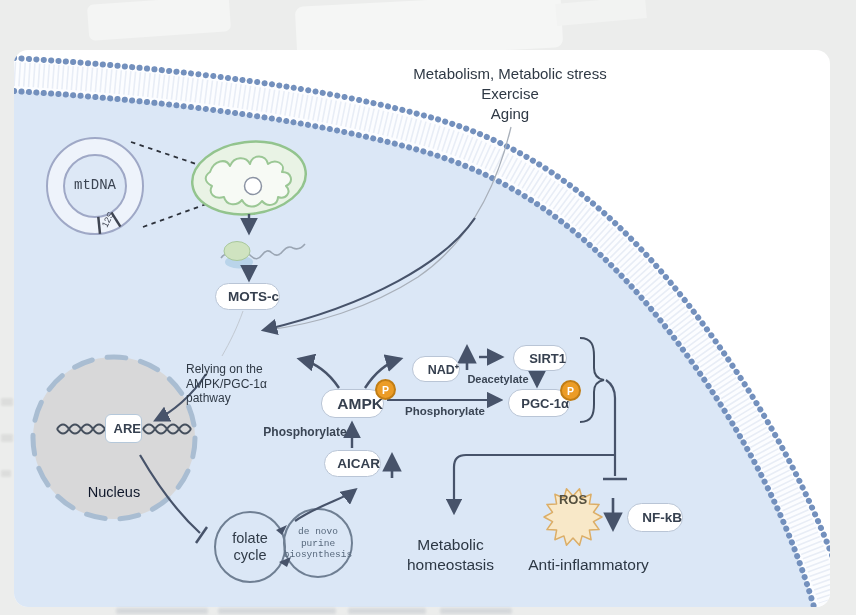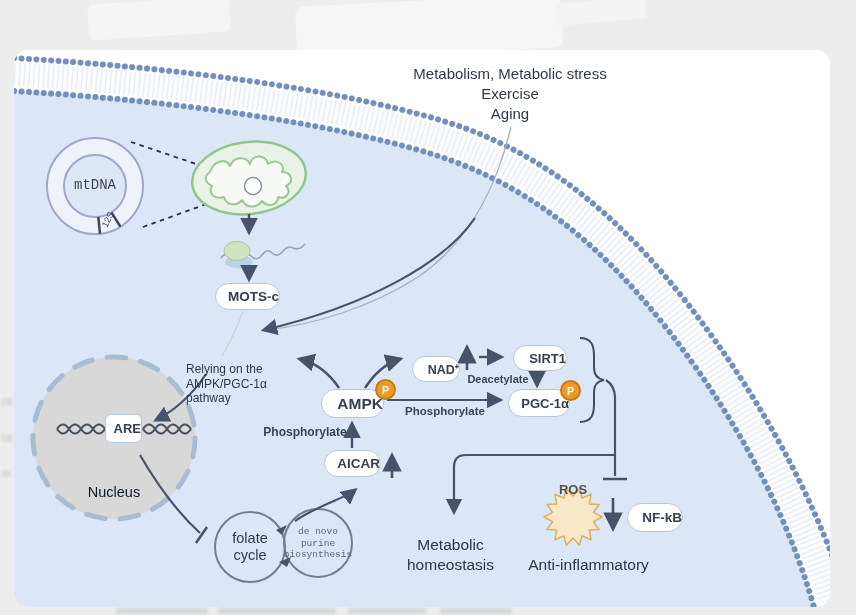--- a/index.html
+++ b/index.html
@@ -160,21 +160,21 @@
 
   <div class="lbl center" style="left:283px;top:526px;width:70px;font-size:9.5px;line-height:11.5px;color:#57687c;font-family:Liberation Mono, monospace;">de novo
 purine
 biosynthesis</div>
 
   <div class="lbl center" style="left:378px;top:535px;width:145px;font-size:15.5px;line-height:20px;color:#2c3744;">Metabolic
 homeostasis</div>
 
   <div class="lbl center" style="left:506px;top:556px;width:165px;font-size:15.5px;color:#2c3744;">Anti-inflammatory</div>
 
-  <div class="lbl center" style="left:548px;top:482px;width:50px;font-size:13px;font-weight:bold;color:#55503f;">ROS</div>
+  <div class="lbl center" style="left:548px;top:492px;width:50px;font-size:13px;font-weight:bold;color:#55503f;">ROS</div>
 
   <div class="pill" style="left:215px;top:283px;width:65px;height:27px;font-size:13.5px;">
     <span>MOTS-c</span>
     </div>
 
   <div class="pill" style="left:321px;top:389px;width:63px;height:29px;font-size:15.5px;">
     <span>AMPK</span>
     </div>
 
   <div class="pill" style="left:412px;top:356px;width:48px;height:26px;font-size:12.5px;">

